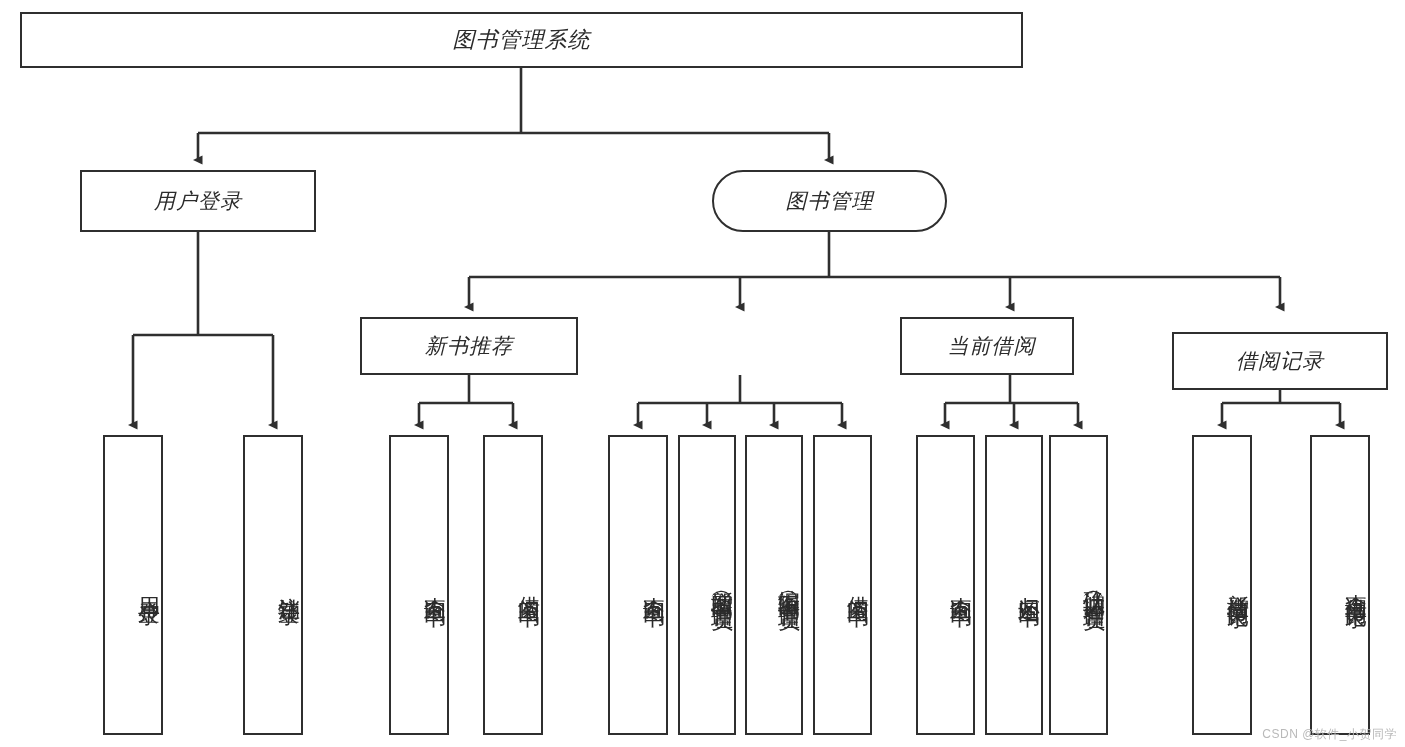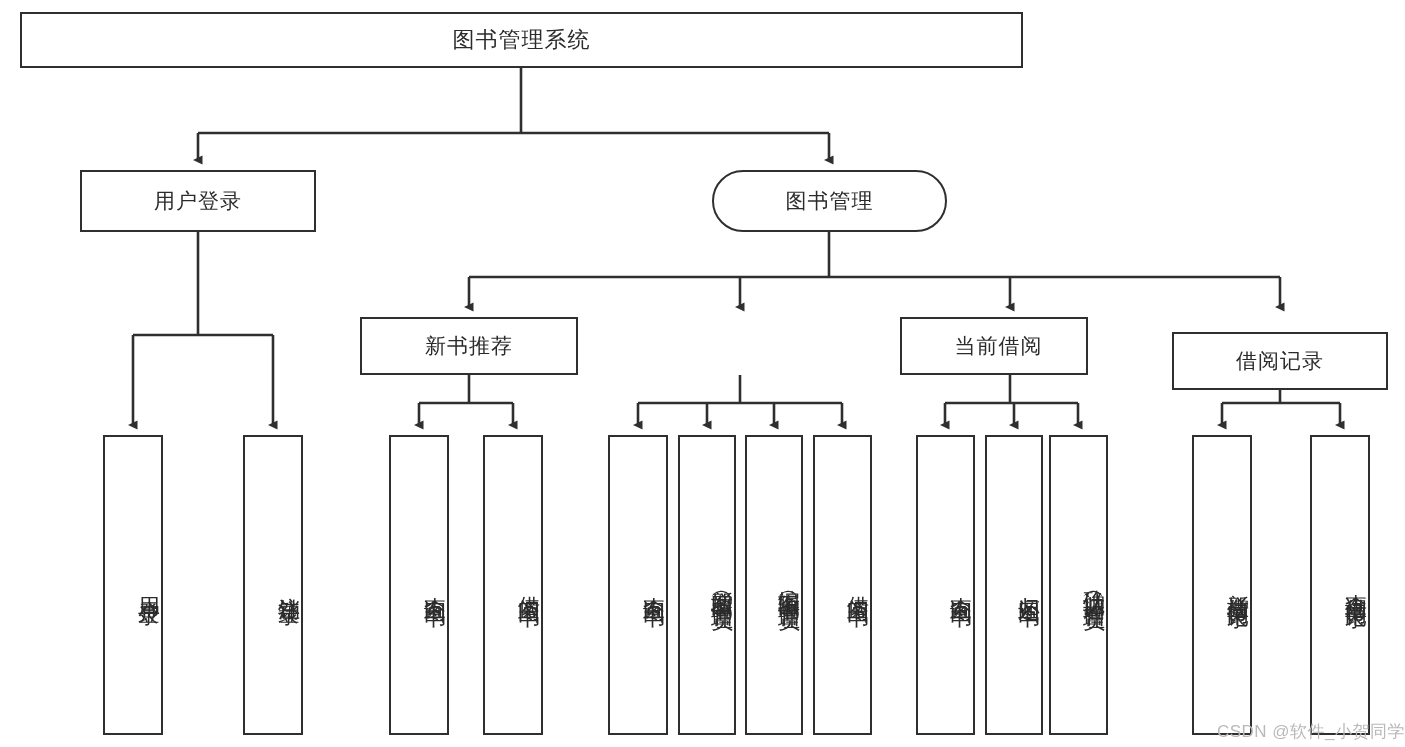--- a/index.html
+++ b/index.html
@@ -32,20 +32,21 @@
     color: #2b2b2b;
     display: flex;
     align-items: center;
     justify-content: center;
     text-align: center;
     z-index: 3;
   }
   .node.h {
     font-size: 21px;
     letter-spacing: 1px;
+    font-style: italic;
   }
   .node.root {
     font-size: 22px;
   }
   .node.v {
     writing-mode: vertical-rl;
     text-orientation: upright;
     font-size: 22px;
     letter-spacing: 3px;
     padding-top: 8px;
@@ -53,23 +54,23 @@
     align-items: flex-start;
     justify-content: center;
   }
   .node.v .vlabel {
     writing-mode: vertical-rl;
     text-orientation: upright;
     line-height: 1.05;
   }
   .watermark {
     position: absolute;
-    right: 0;
+    right: 8px;
     bottom: 4px;
-    font-size: 17px;
+    font-size: 12px;
     color: #b9b9b9;
     z-index: 6;
     white-space: nowrap;
     letter-spacing: 0.5px;
   }
 </style>
 </head>
 <body>
 
 <div id="canvas">
@@ -145,21 +146,21 @@
   <div class="node h" style="left:80px; top:170px; width:236px; height:62px;">
     <span>用户登录</span>
   </div>
   <div class="node h" style="left:712px; top:170px; width:235px; height:62px;border-radius:31px;">
     <span>图书管理</span>
   </div>
 
   <div class="node h" style="left:360px; top:317px; width:218px; height:58px;align-items:center;">
     <span>新书推荐</span>
   </div>
-  <div class="node h" style="left:900px; top:317px; width:188px; height:58px;padding-left:9px;">
+  <div class="node h" style="left:900px; top:317px; width:174px; height:58px;padding-left:9px;">
     <span>当前借阅</span>
   </div>
   <div class="node h" style="left:1172px; top:332px; width:216px; height:58px;">
     <span>借阅记录</span>
   </div>
 
   <div class="node v" style="left:103px; top:435px; width:60px; height:300px;">
     <span class="vlabel">用户登录</span>
   </div>
   <div class="node v" style="left:243px; top:435px; width:60px; height:300px;">

